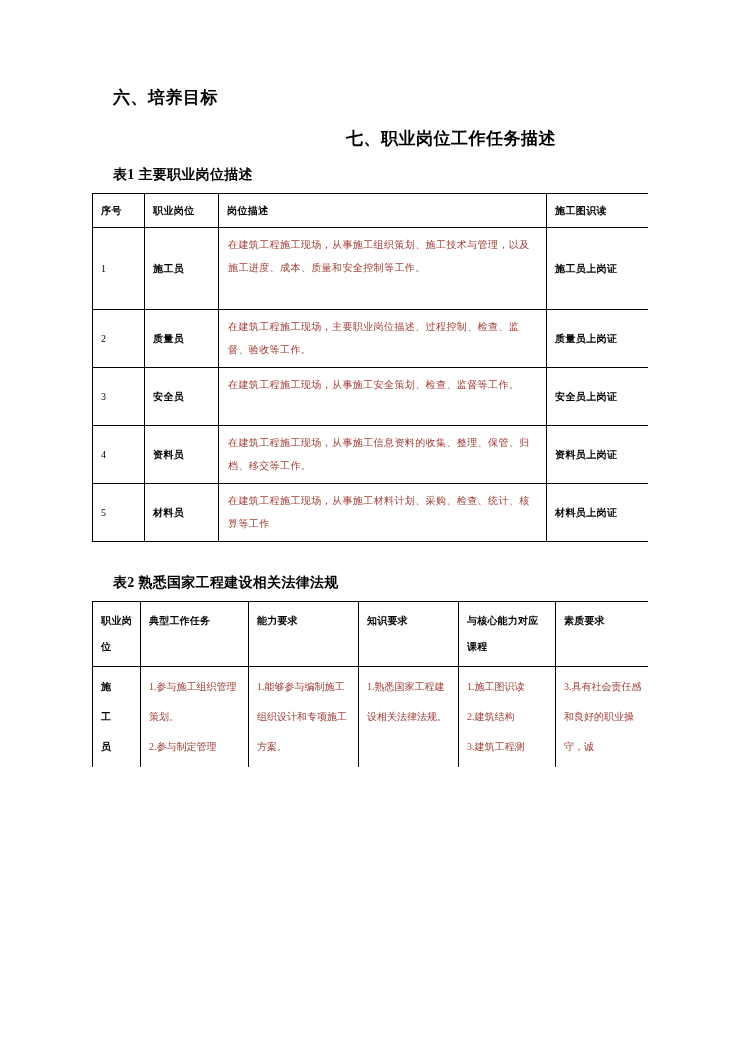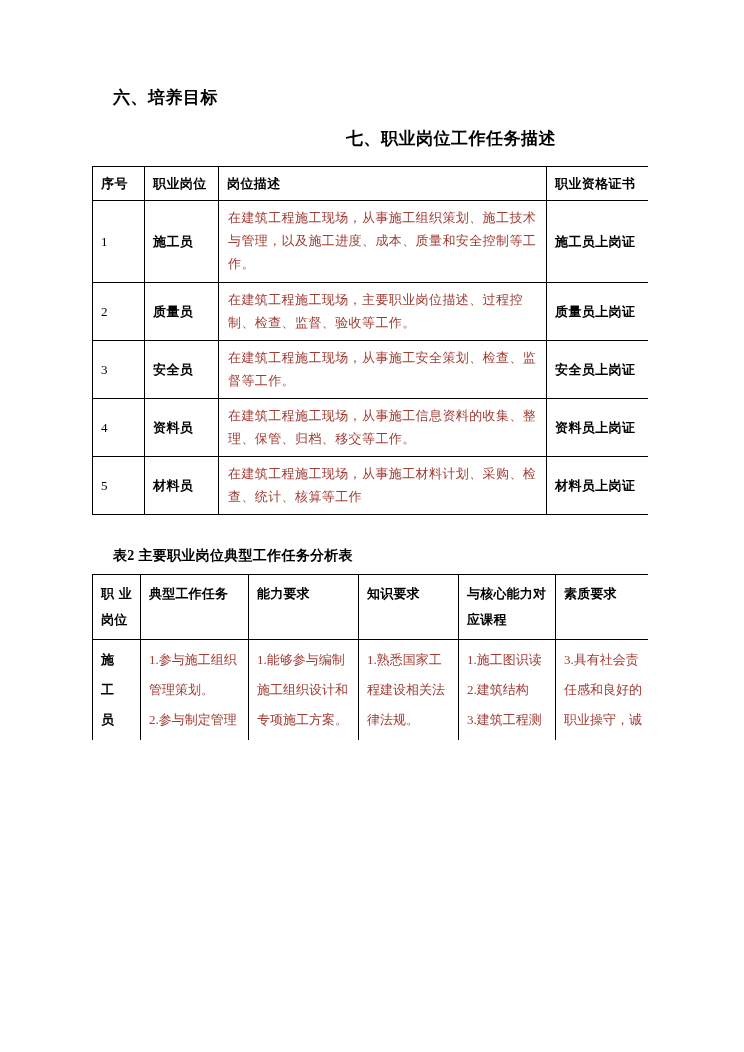--- a/index.html
+++ b/index.html
@@ -38,21 +38,21 @@
     font-size: 14px;
     font-weight: bold;
     letter-spacing: 0.3px;
     margin-bottom: 9px;
   }
   .caption-2 { margin-top: 32px; }
   table {
     width: 560px;
     border-collapse: collapse;
     table-layout: fixed;
-    font-size: 13px;
+    font-size: 10px;
     letter-spacing: 0.4px;
   }
   th, td {
     border: 1px solid var(--border, #000);
     text-align: left;
     vertical-align: middle;
     padding: 4px 8px;
     font-weight: normal;
     overflow: hidden;
   }
@@ -104,34 +104,35 @@
 </head>
 <body>
 
 <div class="page">
 
   <h1 class="heading heading-6">六、培养目标</h1>
 
 
   <h1 class="heading heading-7">七、职业岗位工作任务描述</h1>
 
+  <p class="table-caption">表1 主要职业岗位描述</p>
 
   <table class="t1">
     <colgroup>
       <col class="w-no">
         <col class="w-pos">
         <col class="w-desc">
         <col class="w-cert">
     </colgroup>
     <tbody>
       <tr>
         <th>序号</th>
         <th>职业岗位</th>
         <th>岗位描述</th>
-        <th>职业资格证书</th>
+        <th>施工图识读</th>
       </tr>
       <tr class="row-tall">
         <td class="cell-no">1</td>
         <td class="cell-pos">施工员</td>
         <td class="cell-desc">在建筑工程施工现场，从事施工组织策划、施工技术与管理，以及施工进度、成本、质量和安全控制等工作。</td>
         <td class="cell-cert">施工员上岗证</td>
       </tr>
       <tr class="row-std">
         <td class="cell-no">2</td>
         <td class="cell-pos">质量员</td>
@@ -152,21 +153,21 @@
       </tr>
       <tr class="row-std">
         <td class="cell-no">5</td>
         <td class="cell-pos">材料员</td>
         <td class="cell-desc">在建筑工程施工现场，从事施工材料计划、采购、检查、统计、核算等工作</td>
         <td class="cell-cert">材料员上岗证</td>
       </tr>
     </tbody>
   </table>
 
-  <p class="table-caption caption-2">表2 主要职业岗位典型工作任务分析表</p>
+  <p class="table-caption caption-2">表2 熟悉国家工程建设相关法律法规</p>
 
   <table class="t2">
     <colgroup>
       <col class="w-c0">
         <col class="w-c1">
         <col class="w-c2">
         <col class="w-c3">
         <col class="w-c4">
         <col class="w-c5">
     </colgroup>

